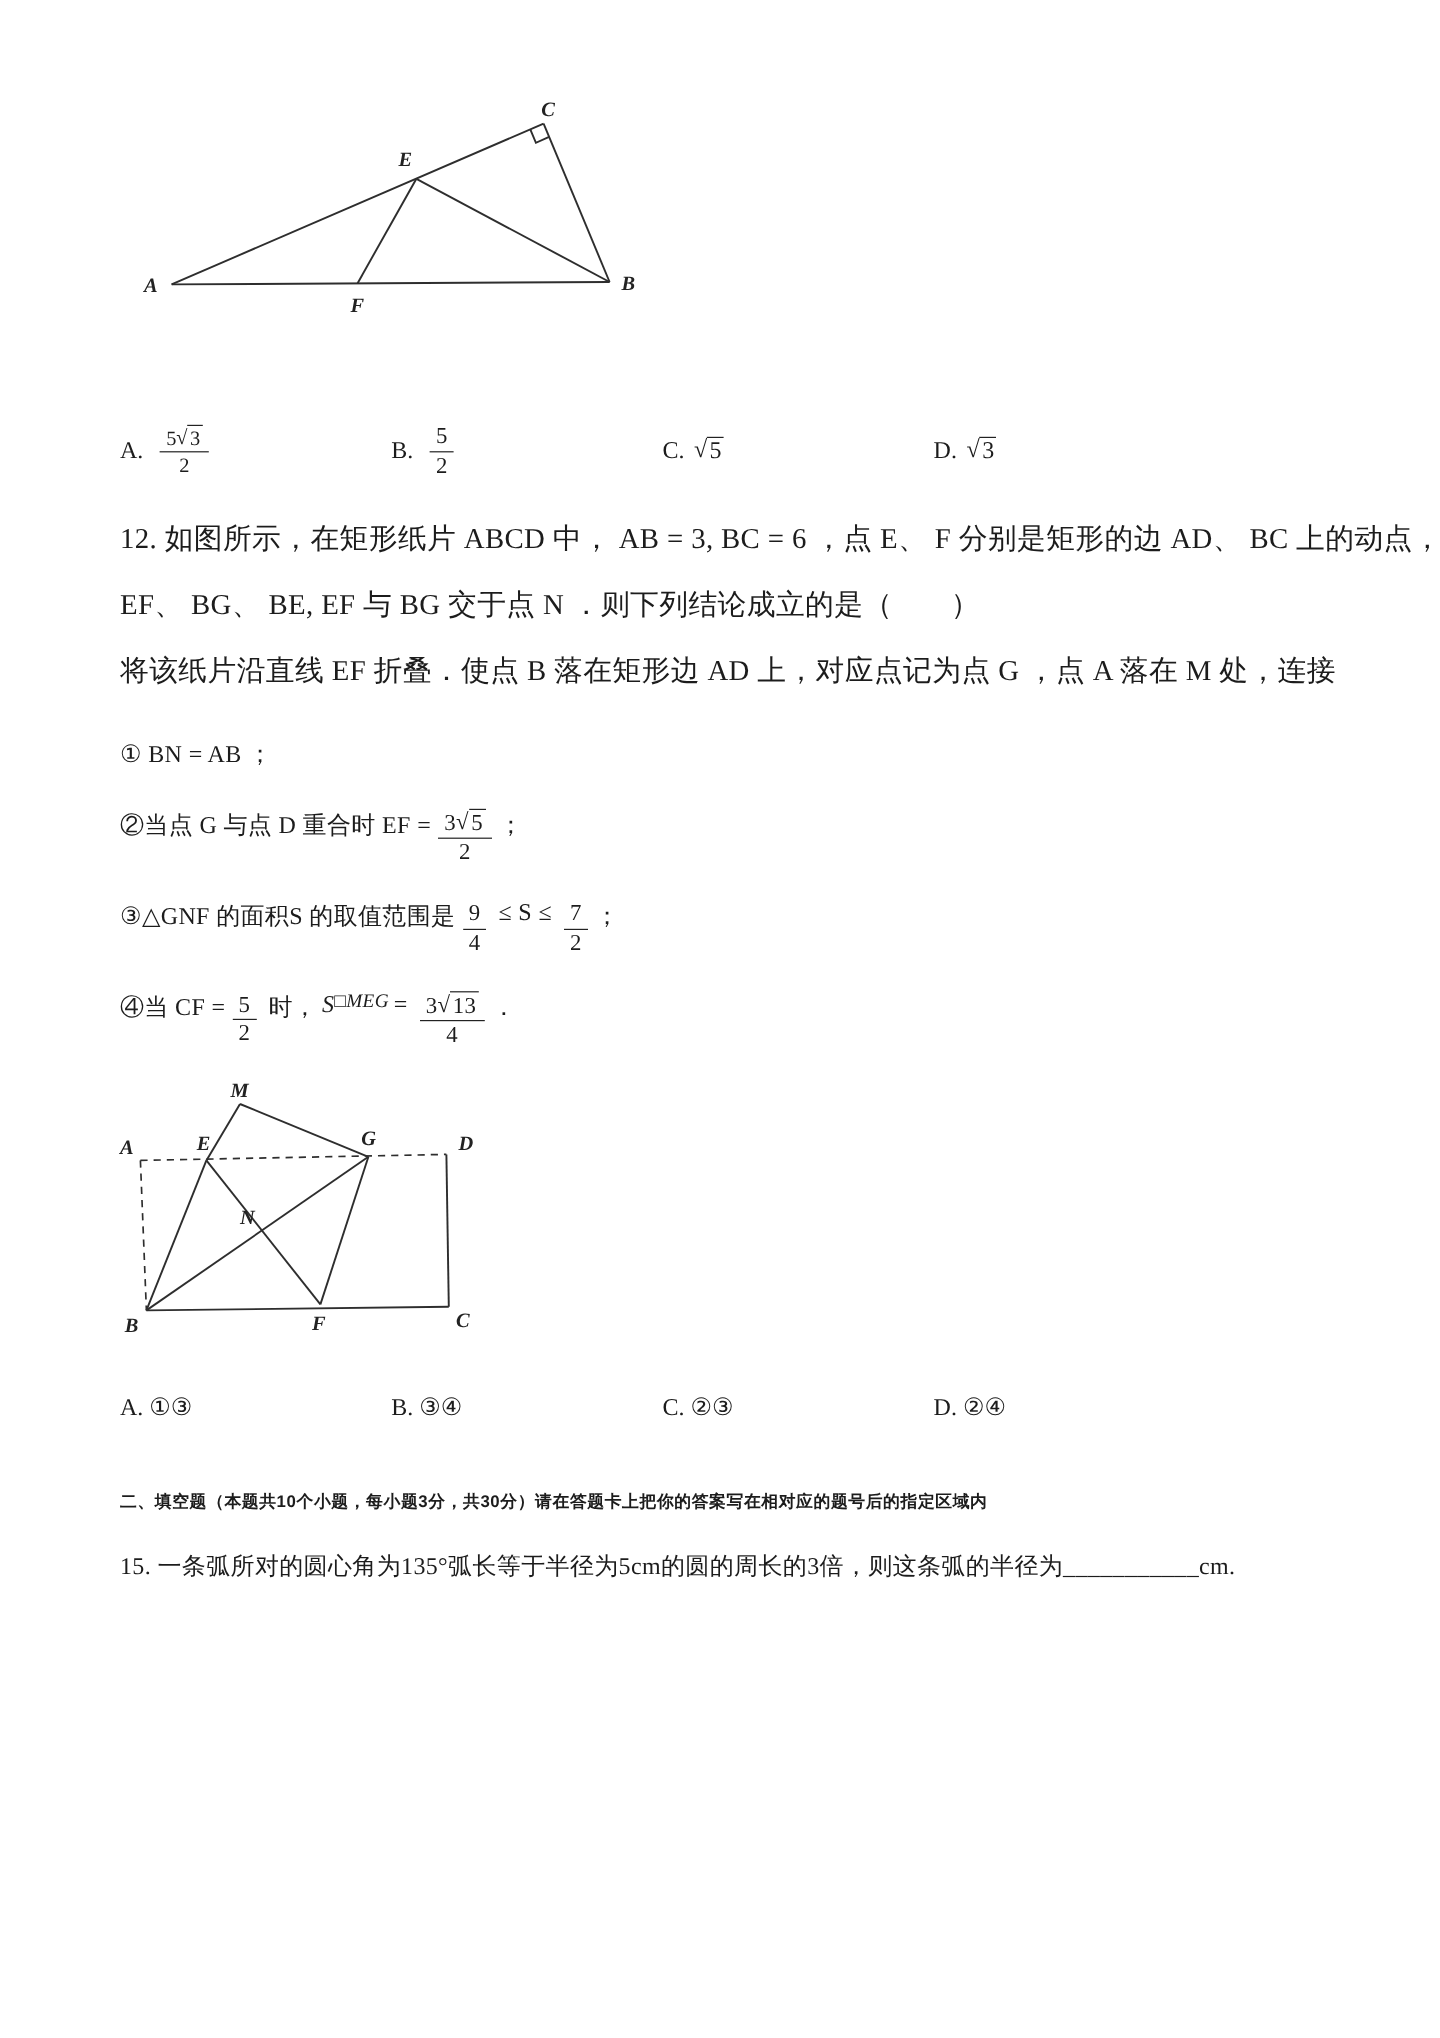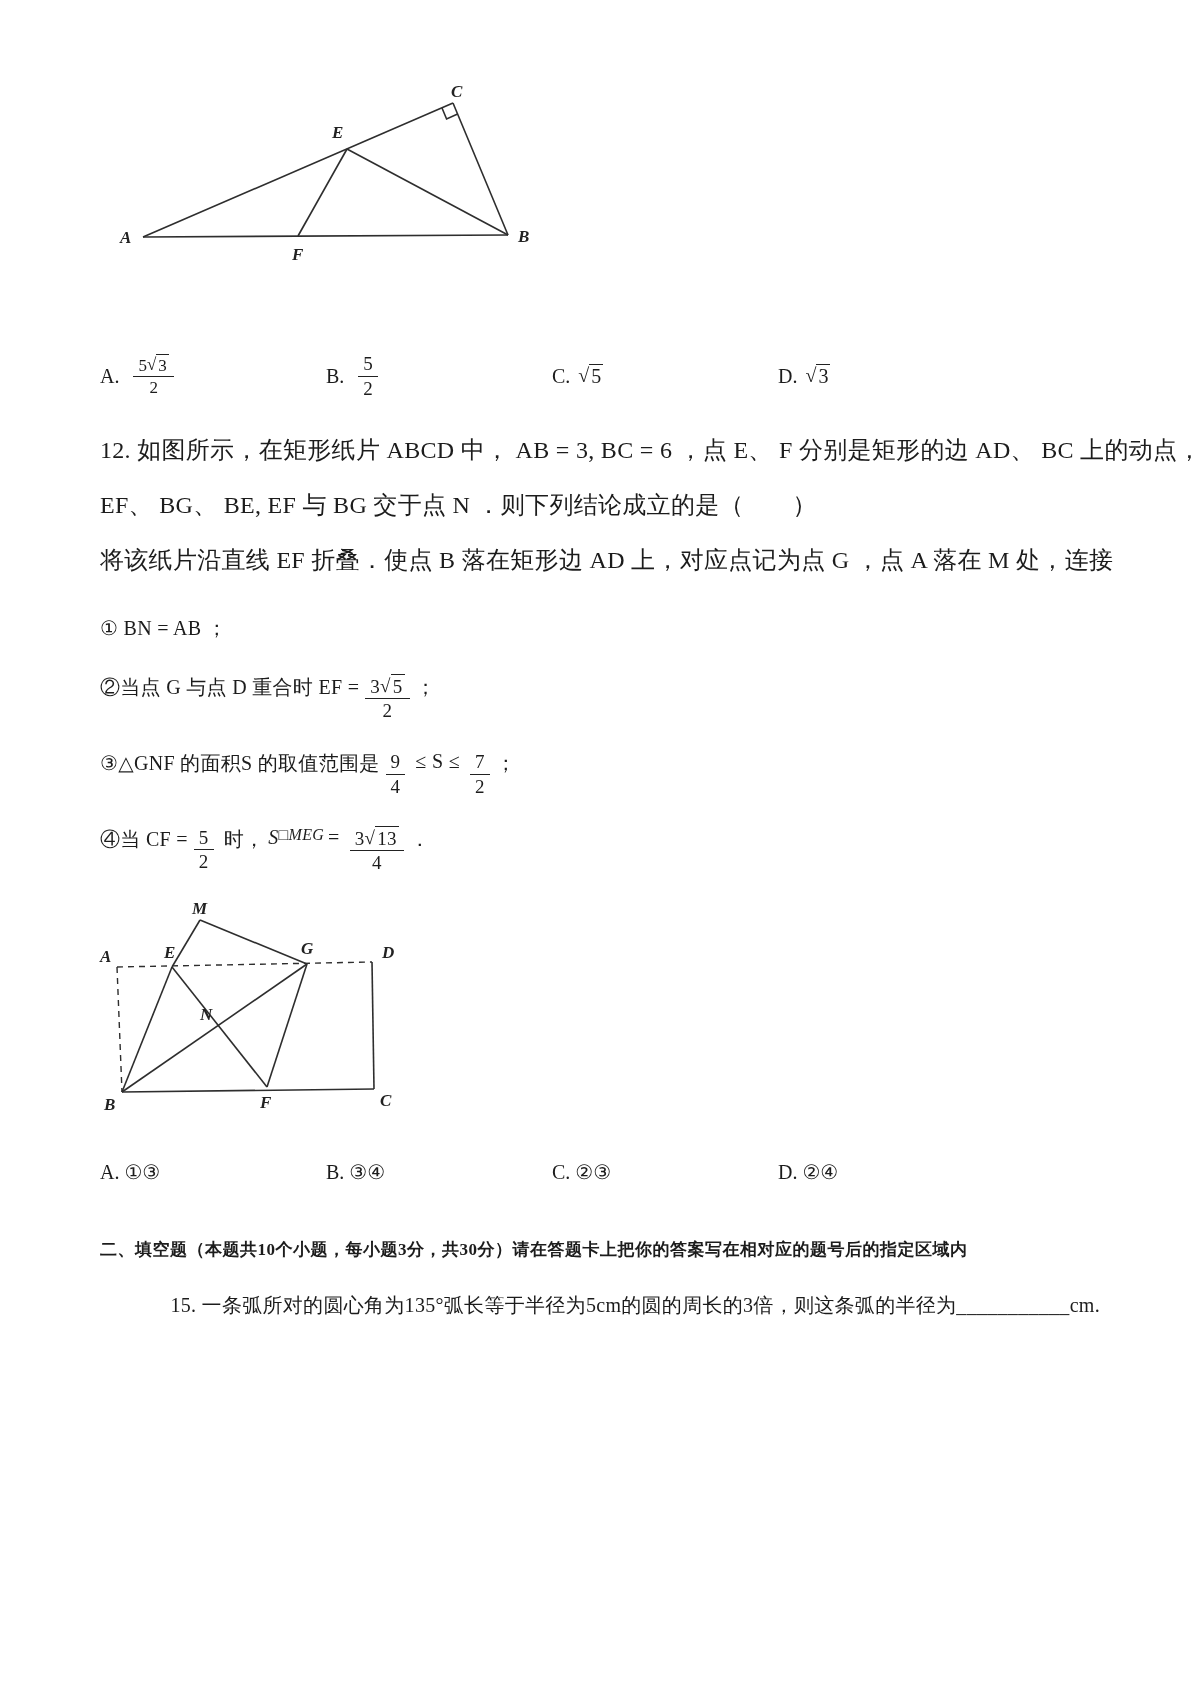--- a/index.html
+++ b/index.html
@@ -33,25 +33,25 @@
 
   
   .options-row{display:flex;align-items:center;margin-top:72px;font-size:20px;}
   .options-row .opt{width:226px;display:flex;align-items:center;}
   .options-row .opt:last-child{width:auto;}
   .opt-label{margin-right:8px;}
 
   .stmt{display:flex;align-items:flex-start;margin:27px 0;font-size:20px;min-height:32px;letter-spacing:.3px;}
   .stmt .gap{margin:0 4px;}
 
-  .section-head{margin-top:42px;font-family:Liberation Serif, serif;font-weight:bold;font-size:17px;line-height:48px;letter-spacing:.5px;}
+  .section-head{margin-top:42px;font-family:Liberation Sans, sans-serif;font-weight:bold;font-size:14px;line-height:48px;letter-spacing:.5px;}
 
   .q13{margin-top:42px;}
   .q14{margin-top:4px;}
-  .q15{margin-top:4px;text-align:right;}
+  .q15{margin-top:4px;}
 </style>
 </head>
 <body>
 
 <div class="page">
 
   <svg class="fig" width="460" height="195" viewBox="0 0 460 195" style="margin-left:8px;">
     <line x1="35" y1="152" x2="400" y2="150"></line>
     <line x1="35" y1="152" x2="345" y2="18"></line>
     <line x1="345" y1="18" x2="400" y2="150"></line>

